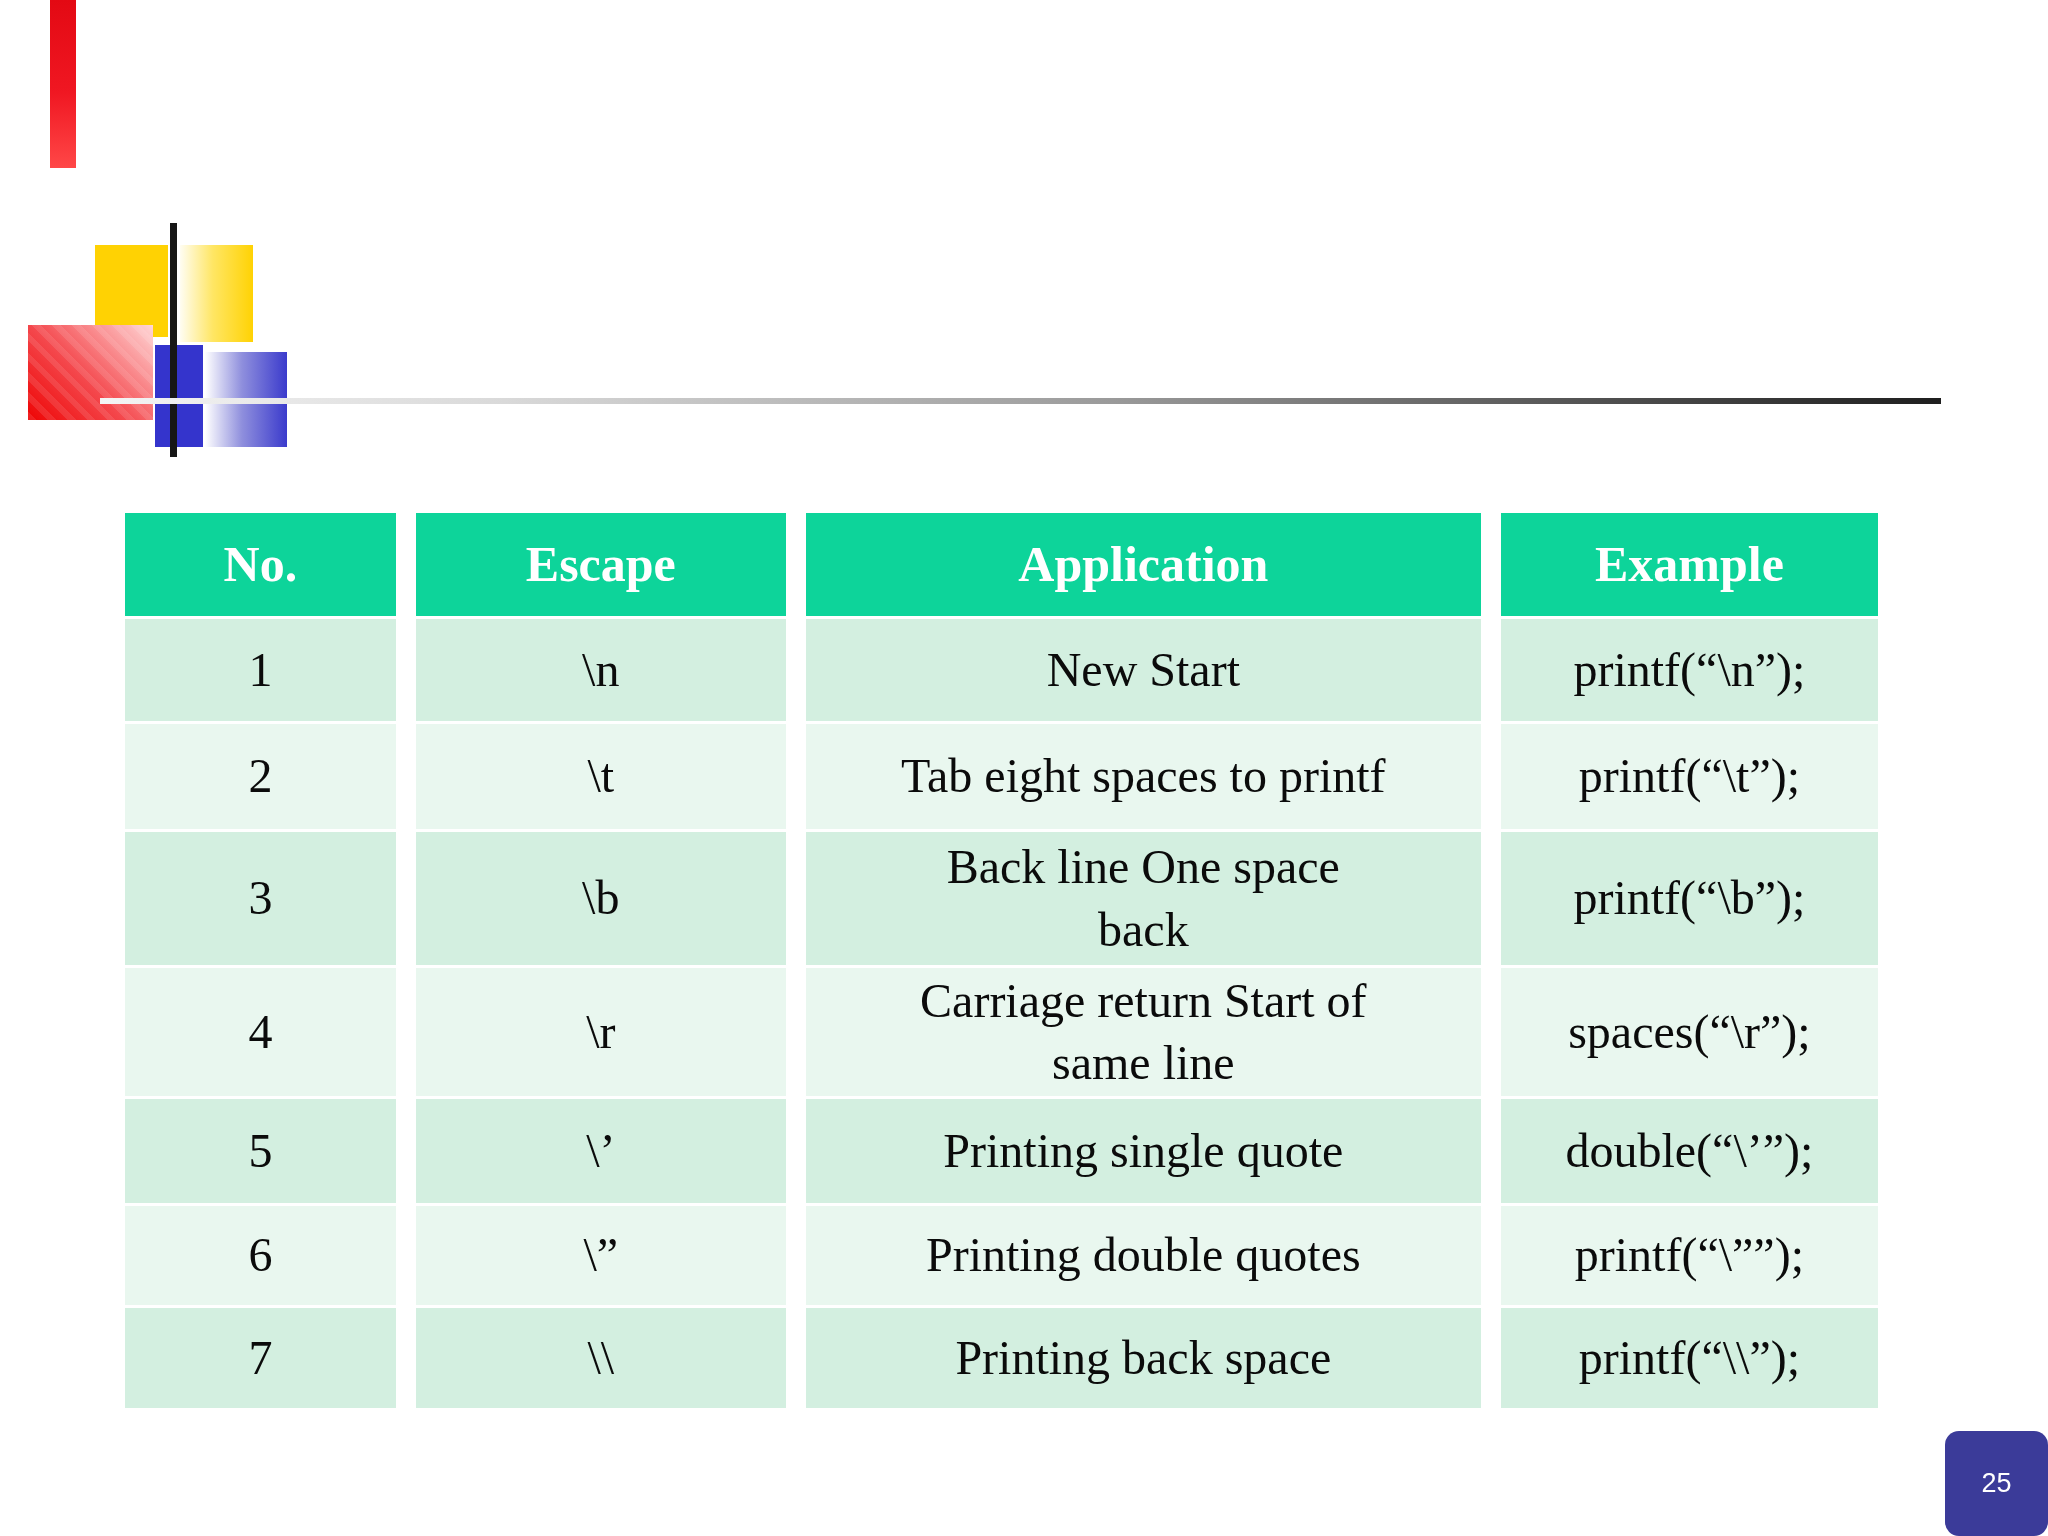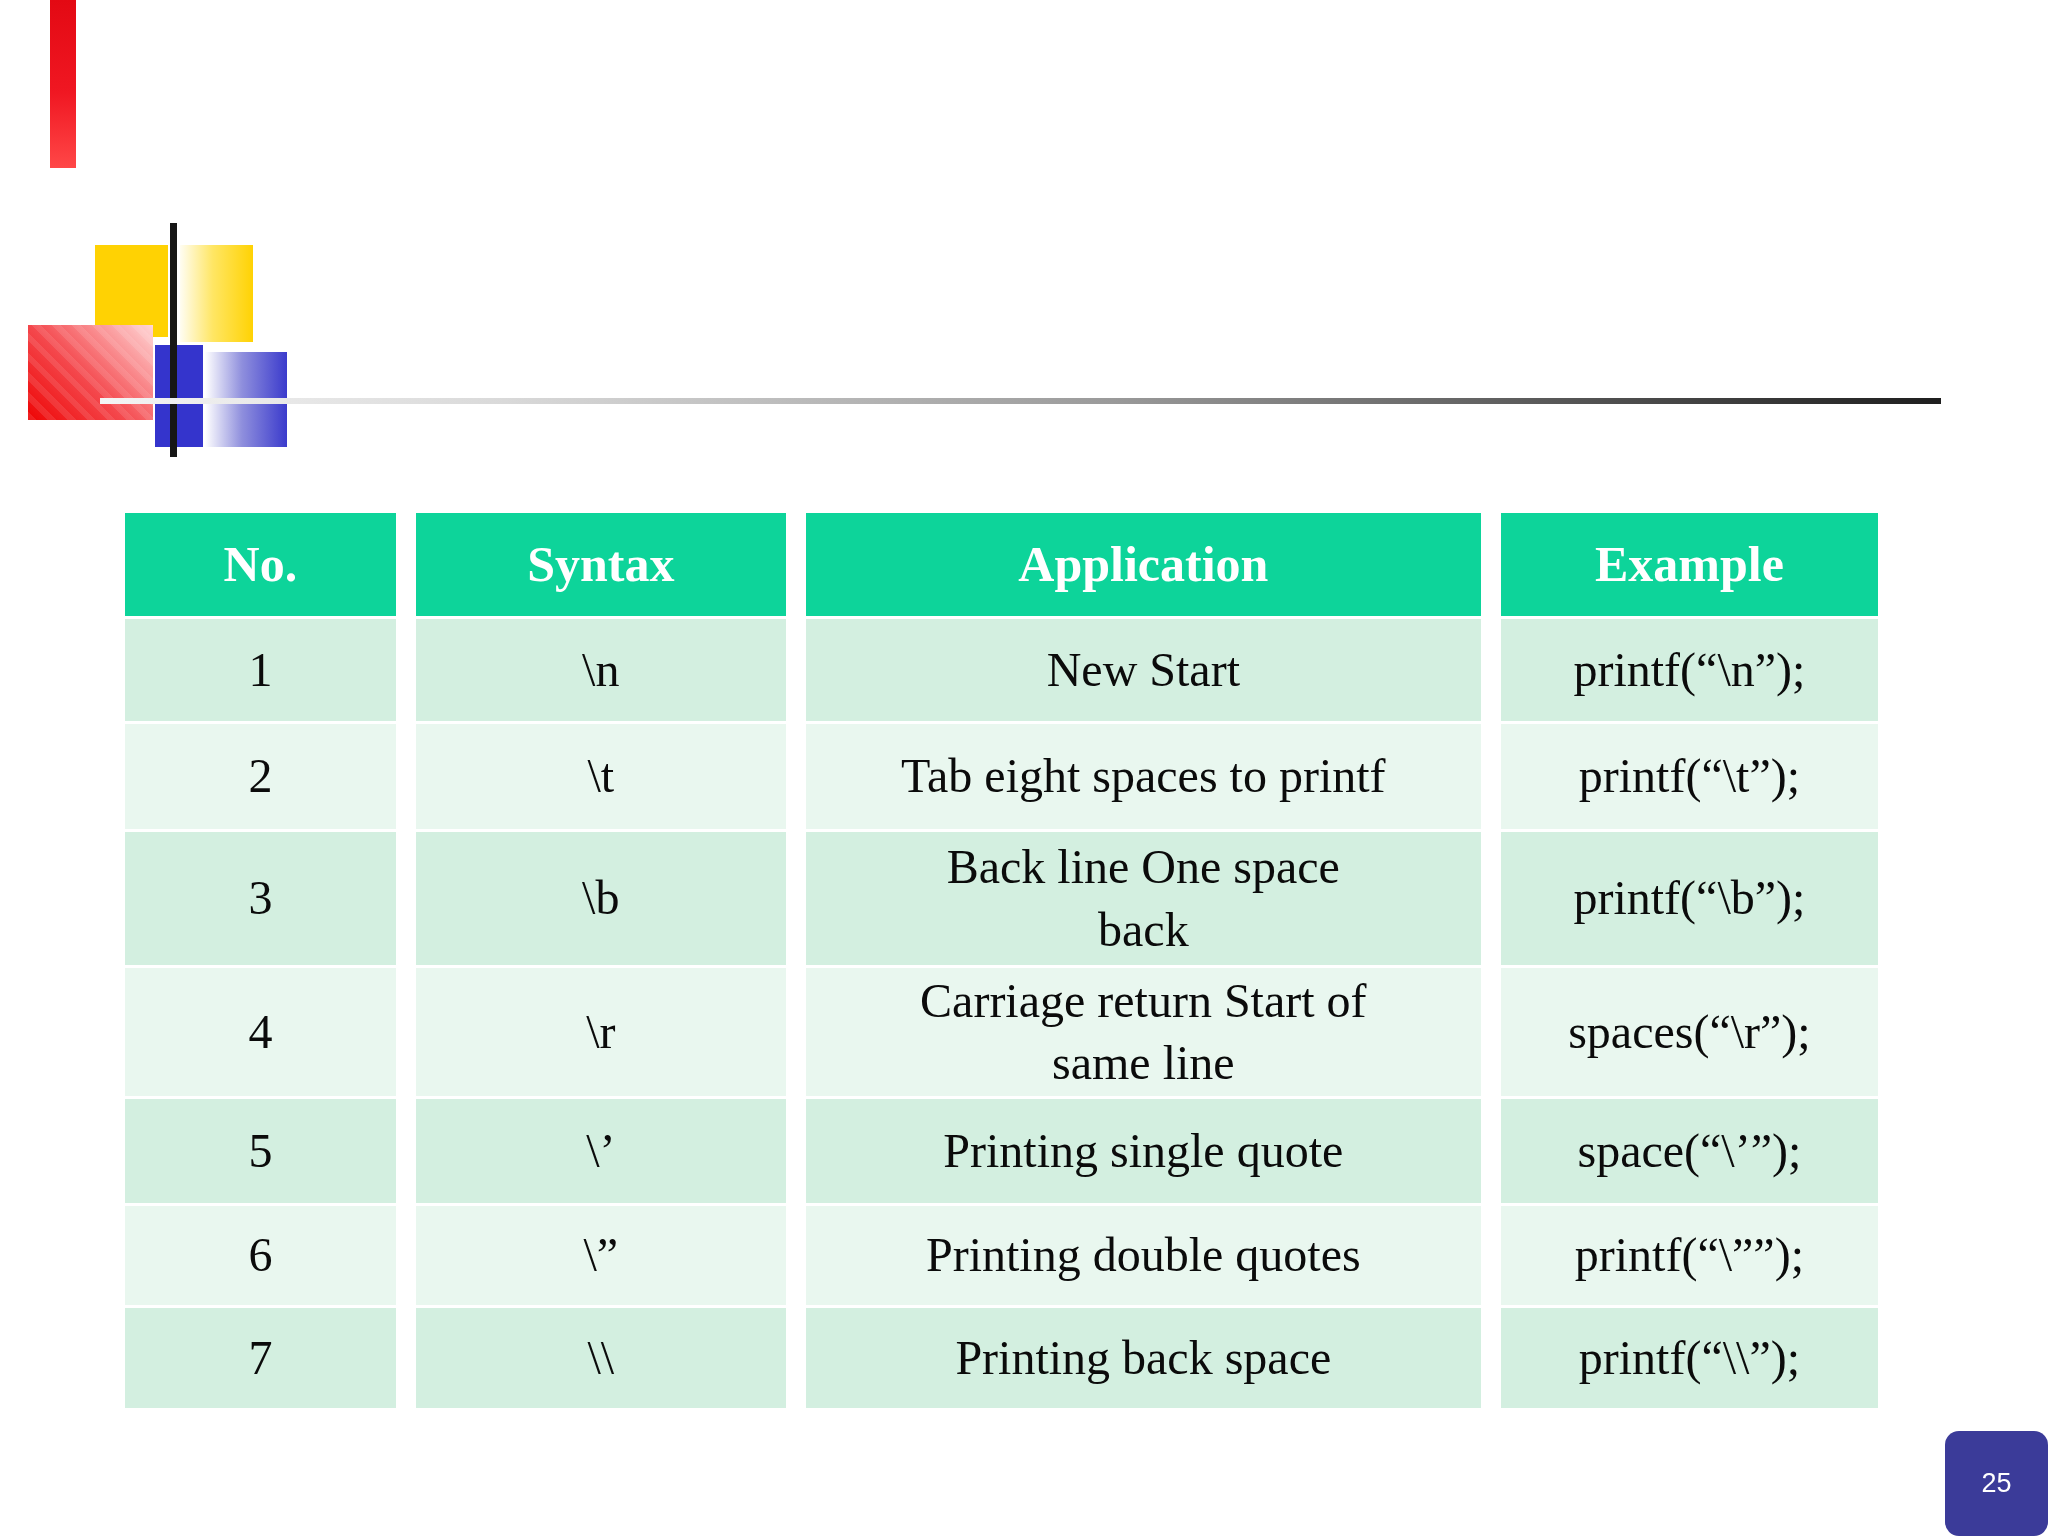--- a/index.html
+++ b/index.html
@@ -99,21 +99,21 @@
   <div class="sq blue-grad"></div>
   <div class="sq black-line"></div>
 
   <div class="rule"></div>
 
 
   <div class="etable">
 
     <div class="trow thead">
       <div class="cell">No.</div>
-      <div class="cell">Syntax</div>
+      <div class="cell">Escape</div>
       <div class="cell">Application</div>
       <div class="cell">Example</div>
     </div>
 
     <div class="trow odd">
       <div class="cell">1</div>
       <div class="cell">\n</div>
       <div class="cell">New Start</div>
       <div class="cell">printf(“\n”);</div>
     </div>
@@ -138,21 +138,21 @@
       <div class="cell">\r</div>
       <div class="cell">Carriage return Start of
 same line</div>
       <div class="cell">spaces(“\r”);</div>
     </div>
 
     <div class="trow odd">
       <div class="cell">5</div>
       <div class="cell">\’</div>
       <div class="cell">Printing single quote</div>
-      <div class="cell">space(“\’”);</div>
+      <div class="cell">double(“\’”);</div>
     </div>
 
     <div class="trow even">
       <div class="cell">6</div>
       <div class="cell">\”</div>
       <div class="cell">Printing double quotes</div>
       <div class="cell">printf(“\””);</div>
     </div>
 
     <div class="trow odd">

